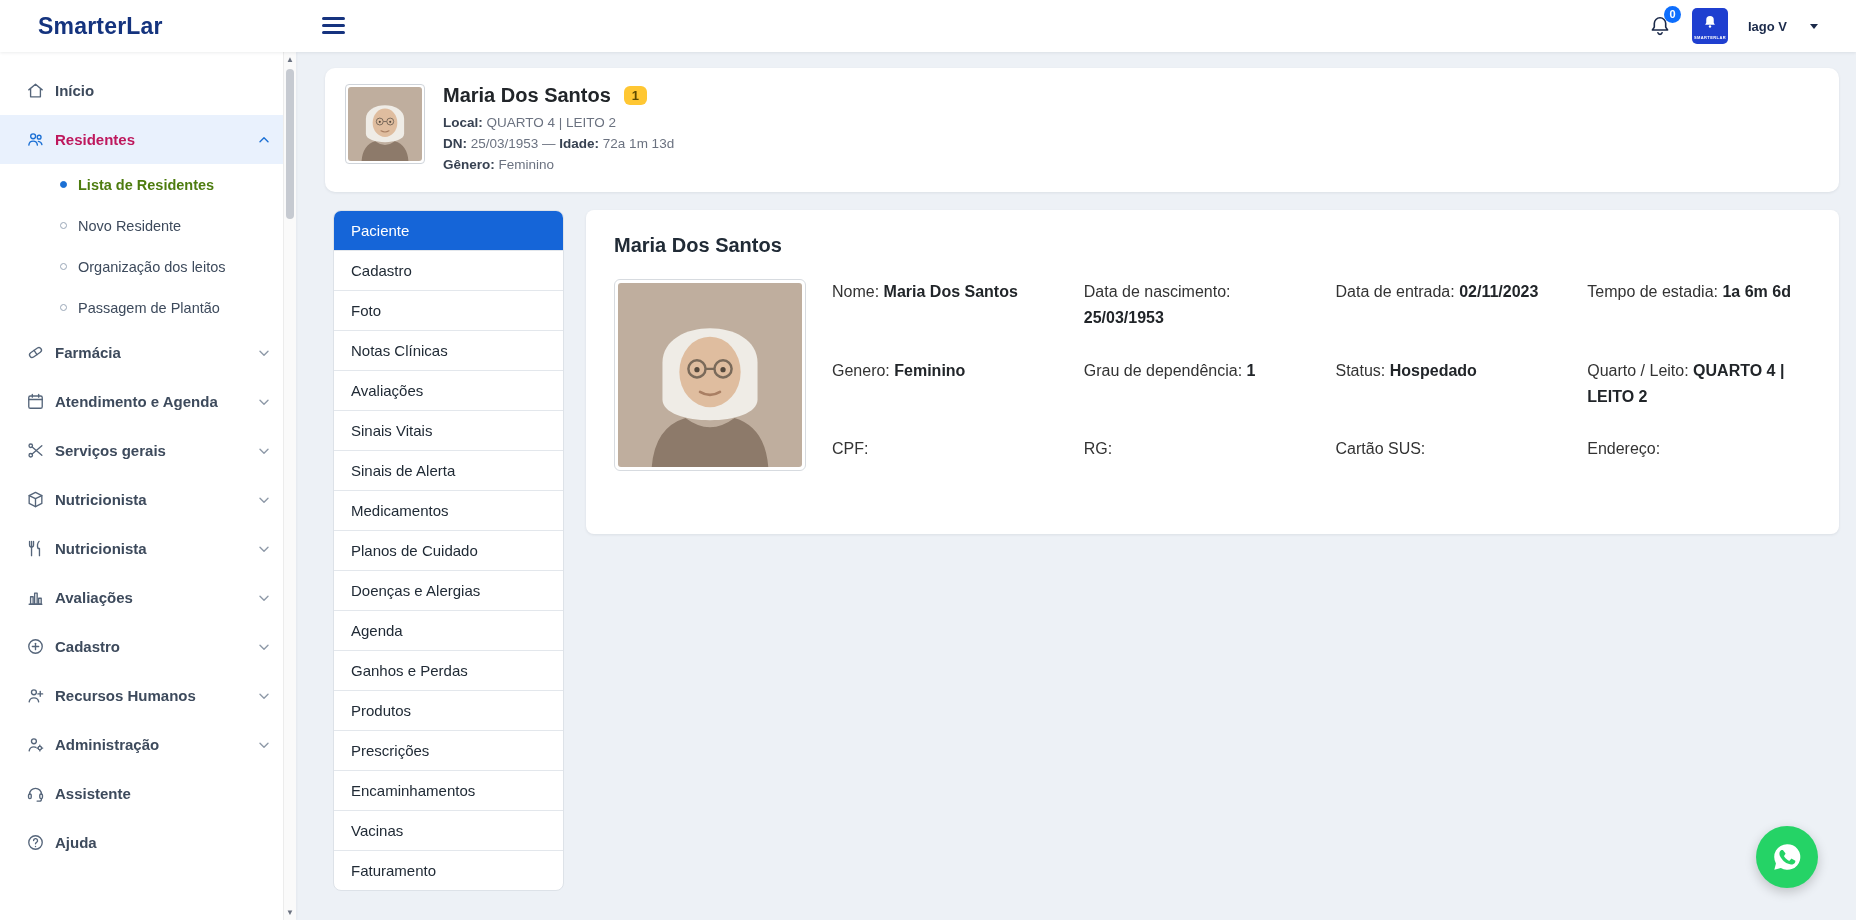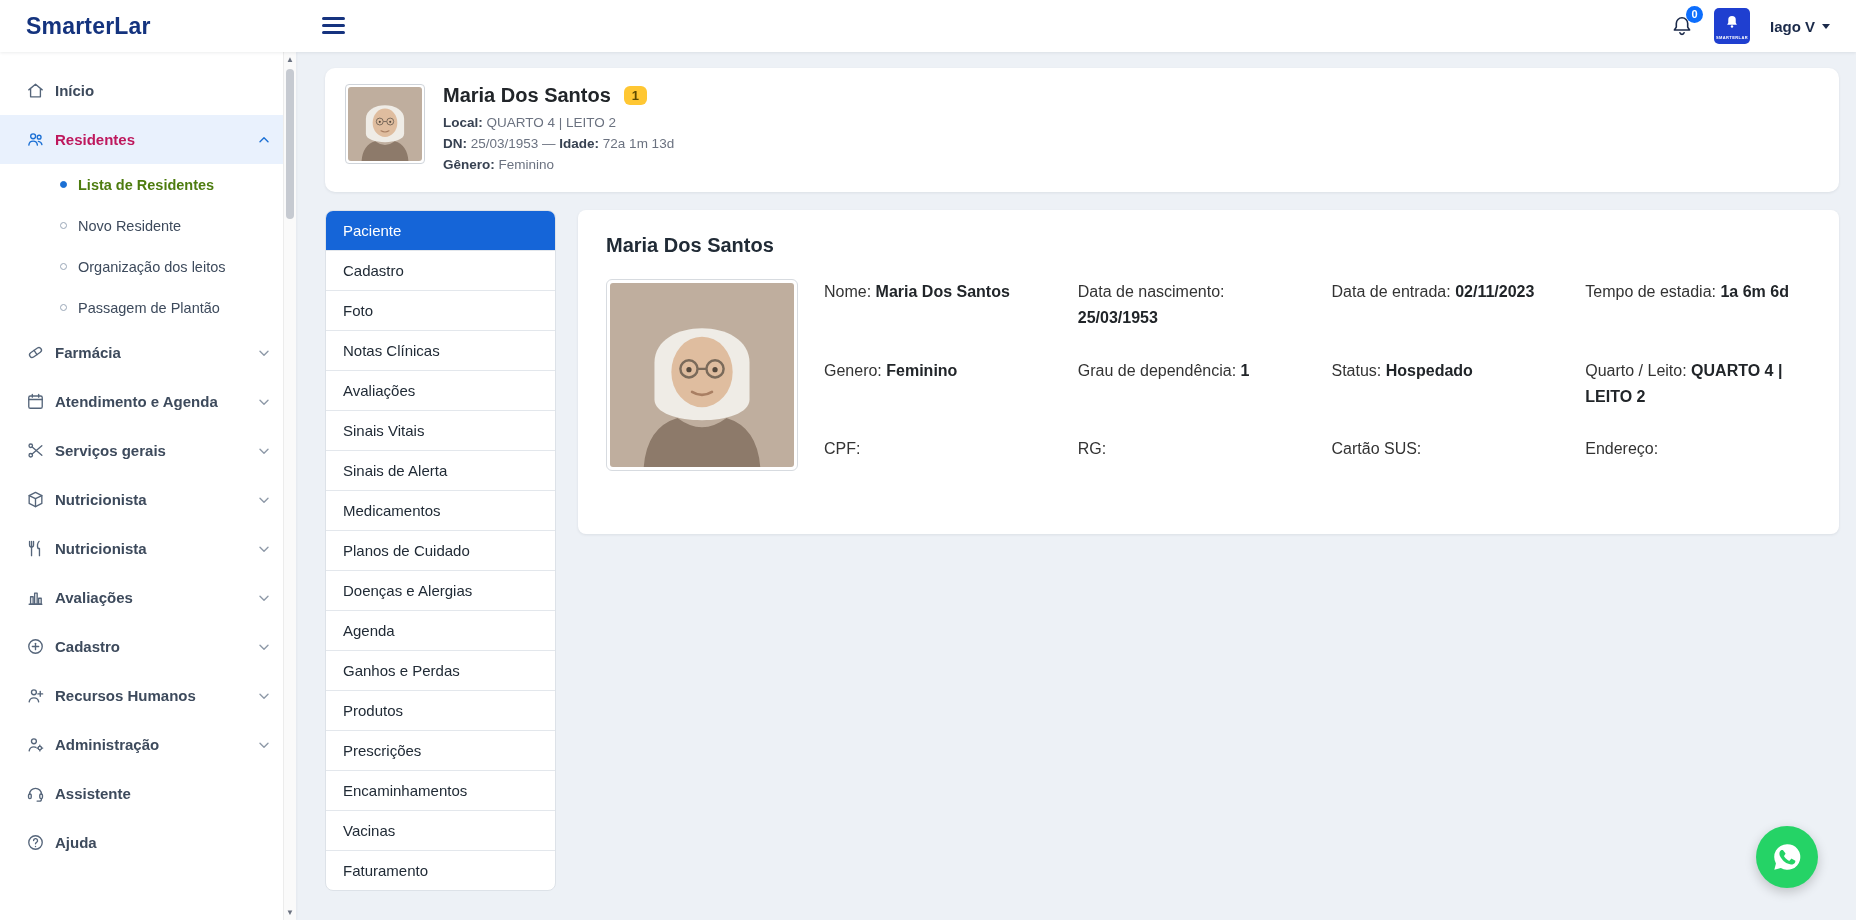--- a/index.html
+++ b/index.html
@@ -6,21 +6,21 @@
   html,body { width:1856px; height:920px; overflow:hidden; }
   body {
     font-family: "Liberation Sans", sans-serif;
     background: #edf1f6;
     color: #212529;
   }
   
   .topbar {
     position: fixed; top:0; left:0; right:0; height:52px;
     background:#fff; z-index:20;
-    display:flex; align-items:center; padding:0 26px;
+    display:flex; align-items:center; padding:0 38px;
     box-shadow:0 1px 3px rgba(16,24,40,.08);
   }
   .brand { font-size:23px; font-weight:700; color:#14337e; letter-spacing:.2px; cursor:pointer; }
   .hamburger {
     position:absolute; left:318px; top:13px; background:none; border:none; cursor:pointer;
     display:flex; flex-direction:column; gap:4.5px; padding:4px;
   }
   .hb { display:block; width:23px; height:2.6px; background:#16337f; border-radius:2px; }
   .topbar-right { margin-left:auto; display:flex; align-items:center; gap:20px; }
   .bell-wrap { position:relative; color:#1b2a4a; cursor:pointer; width:24px; height:24px; }
@@ -29,21 +29,21 @@
     position:absolute; top:-8px; right:-9px; background:#0d6efd; color:#fff;
     font-size:11px; font-weight:700; min-width:17px; height:17px; line-height:17px;
     text-align:center; border-radius:9px; padding:0 3px;
   }
   .applogo {
     width:36px; height:36px; border-radius:5px; background:#1f3fd0;
     display:flex; flex-direction:column; align-items:center; justify-content:center; gap:0;
   }
   .applogo svg { width:18px; height:18px; }
   .applogo-text { color:#fff; font-size:4px; letter-spacing:.4px; font-weight:700; line-height:5px; }
-  .user { display:flex; align-items:center; gap:7px; font-size:15px; font-weight:700; color:#1b2a4a; cursor:pointer; }
+  .user { display:flex; align-items:center; gap:23px; font-size:13px; font-weight:700; color:#1b2a4a; cursor:pointer; }
   .caret { width:0; height:0; border-left:4.5px solid transparent; border-right:4.5px solid transparent; border-top:5.5px solid #1b2a4a; }
 
   
   .sidebar {
     position:fixed; top:52px; left:0; bottom:0; width:296px; background:#fff;
     padding-top:14px; z-index:10; box-shadow:1px 0 2px rgba(16,24,40,.04);
   }
   .side-item {
     height:49px; display:flex; align-items:center; gap:10px; padding:0 24px 0 26px;
     font-size:15px; font-weight:600; color:#3d4a5c; cursor:pointer; white-space:nowrap;
@@ -80,21 +80,21 @@
   .ph-photo { width:80px; height:80px; border:1px solid #cfd4da; border-radius:4px; padding:2px; background:#fff; flex-shrink:0; }
   .ph-name-row { display:flex; align-items:center; gap:13px; margin-bottom:6px; }
   .ph-name { font-size:20px; font-weight:700; color:#212529; }
   .ph-badge { background:#ffc733; color:#5c4a00; font-weight:700; font-size:13px; border-radius:6px; padding:2px 8px; }
   .ph-line { font-size:13.5px; color:#6b7280; line-height:1.55; }
   .ph-line b { color:#374151; font-weight:700; }
 
   .content-row { margin-top:18px; display:flex; gap:22px; align-items:flex-start; }
   .tabs {
     width:231px; flex-shrink:0; background:#fff;
-    border:1px solid #dde2e8; border-radius:8px; overflow:hidden;
+    border:1px solid #dde2e8; border-radius:8px; overflow:hidden;margin-left:8px;
   }
   .tab { padding:11px 17px; font-size:15px; color:#212b36; border-top:1px solid #e3e7ec; cursor:pointer; }
   .tab:first-child { border-top:none; }
   .tab.active { background:#1565d8; color:#fff; }
 
   .detail {
     flex:1; background:#fff; border-radius:8px; padding:24px 28px;
     box-shadow:0 1px 3px rgba(16,24,40,.08); min-height:324px;
   }
   .detail-title { font-size:20px; font-weight:600; color:#212b36; margin-bottom:22px; }

